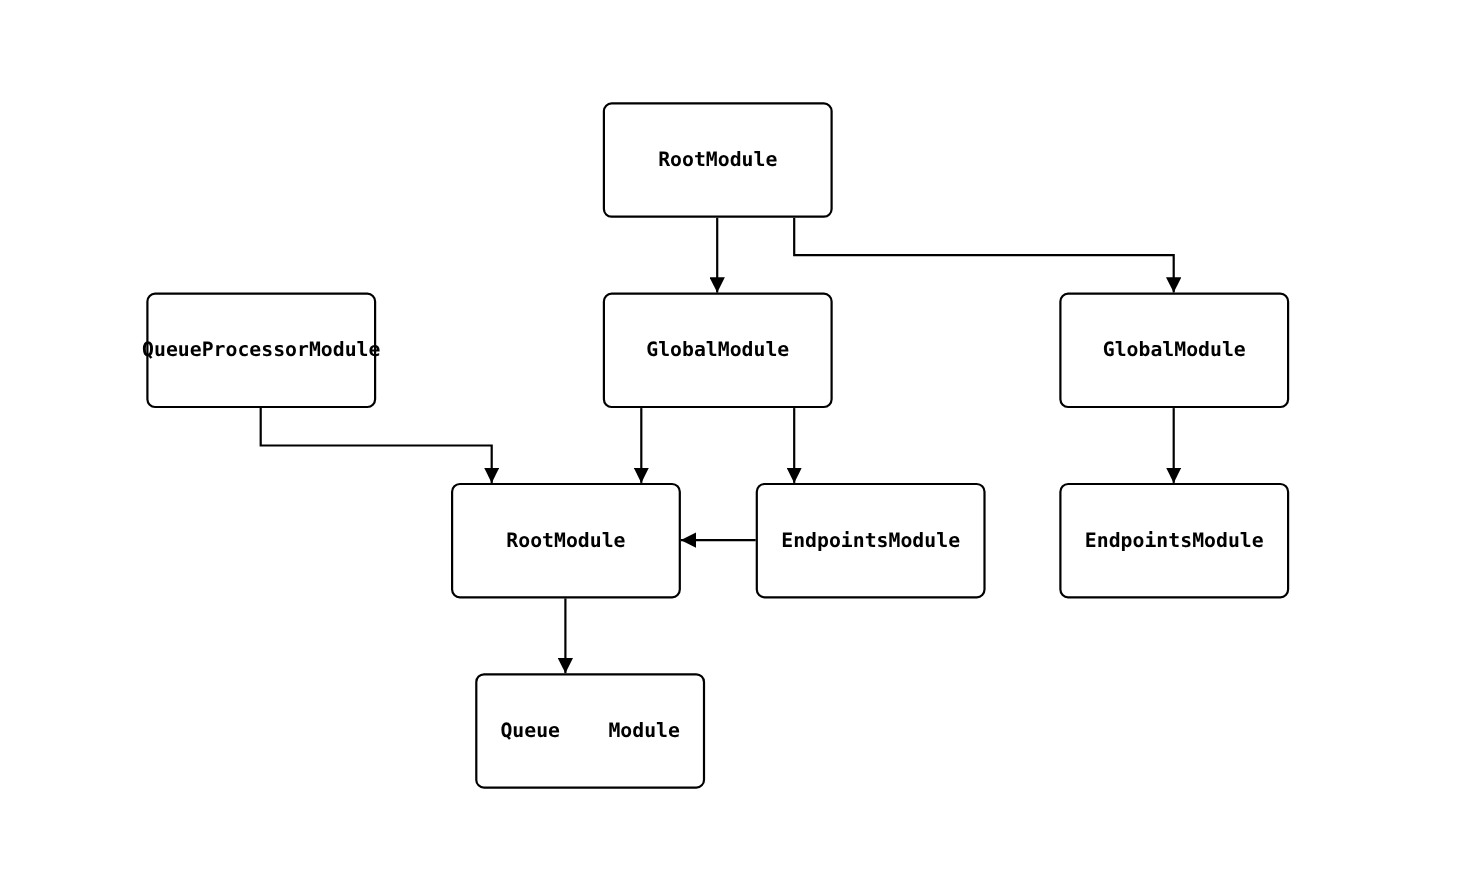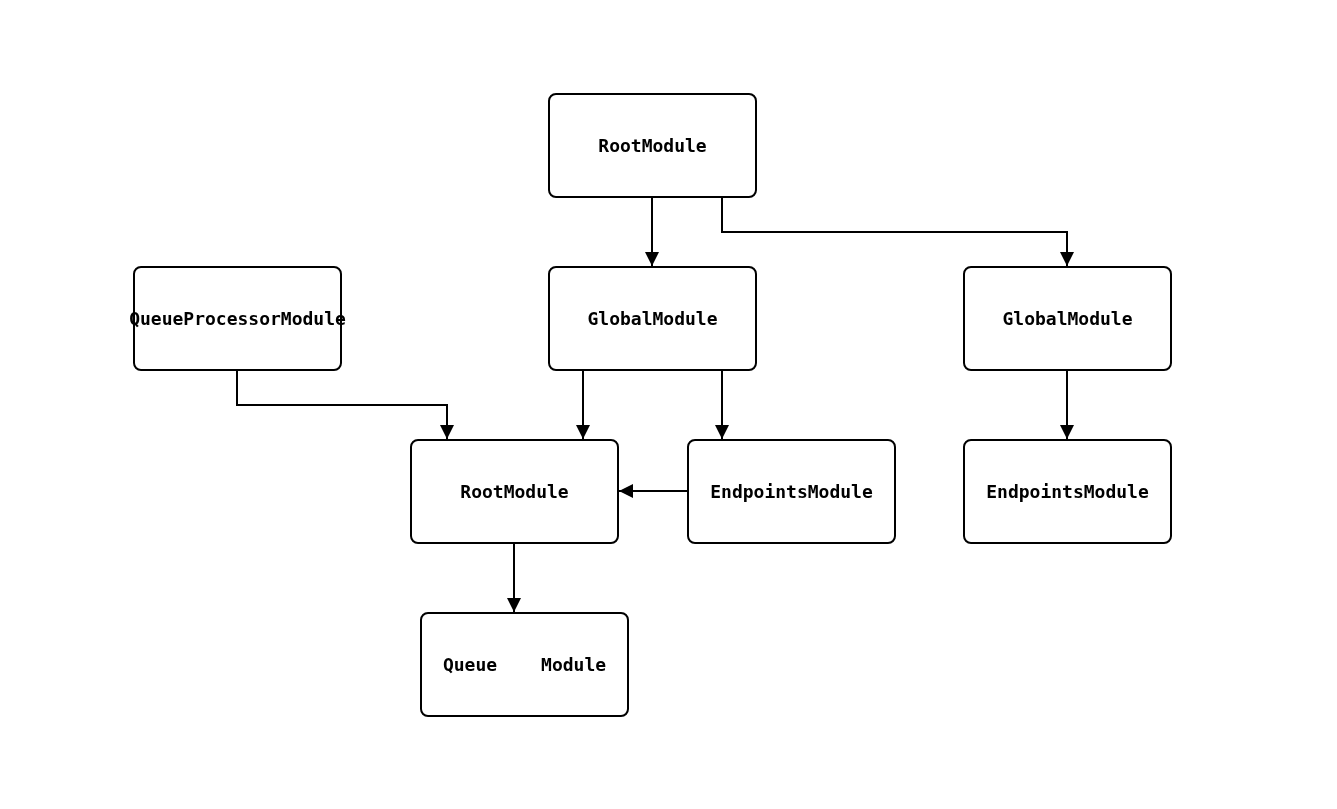--- a/index.html
+++ b/index.html
@@ -49,21 +49,21 @@
     color: #000000;
     text-align: center;
   }
   #node-root          { left: 548px; top: 93px;  }
   #node-queueprocessor{ left: 133px; top: 266px; }
   #node-server        { left: 548px; top: 266px; }
   #node-global        { left: 963px; top: 266px; }
   #node-core          { left: 410px; top: 439px; }
   #node-endpoints     { left: 687px; top: 439px; text-align: center; }
   #node-repository    { left: 963px; top: 439px; }
-  #node-queue         { left: 420px; top: 612px; gap: 44px; }
+  #node-queue         { left: 432px; top: 612px; gap: 44px; }
 </style>
 </head>
 <body>
 
 <div id="diagram">
 
   <svg id="edges" xmlns="http://www.w3.org/2000/svg" viewBox="0 0 1337 809" width="1337" height="809">
     <defs>
       <marker id="arrowhead" viewBox="0 0 10 10" refX="10" refY="5" markerWidth="14" markerHeight="14" markerUnits="userSpaceOnUse" orient="auto">
         <path d="M0,0 L10,5 L0,10 Z" fill="#000000"></path>

